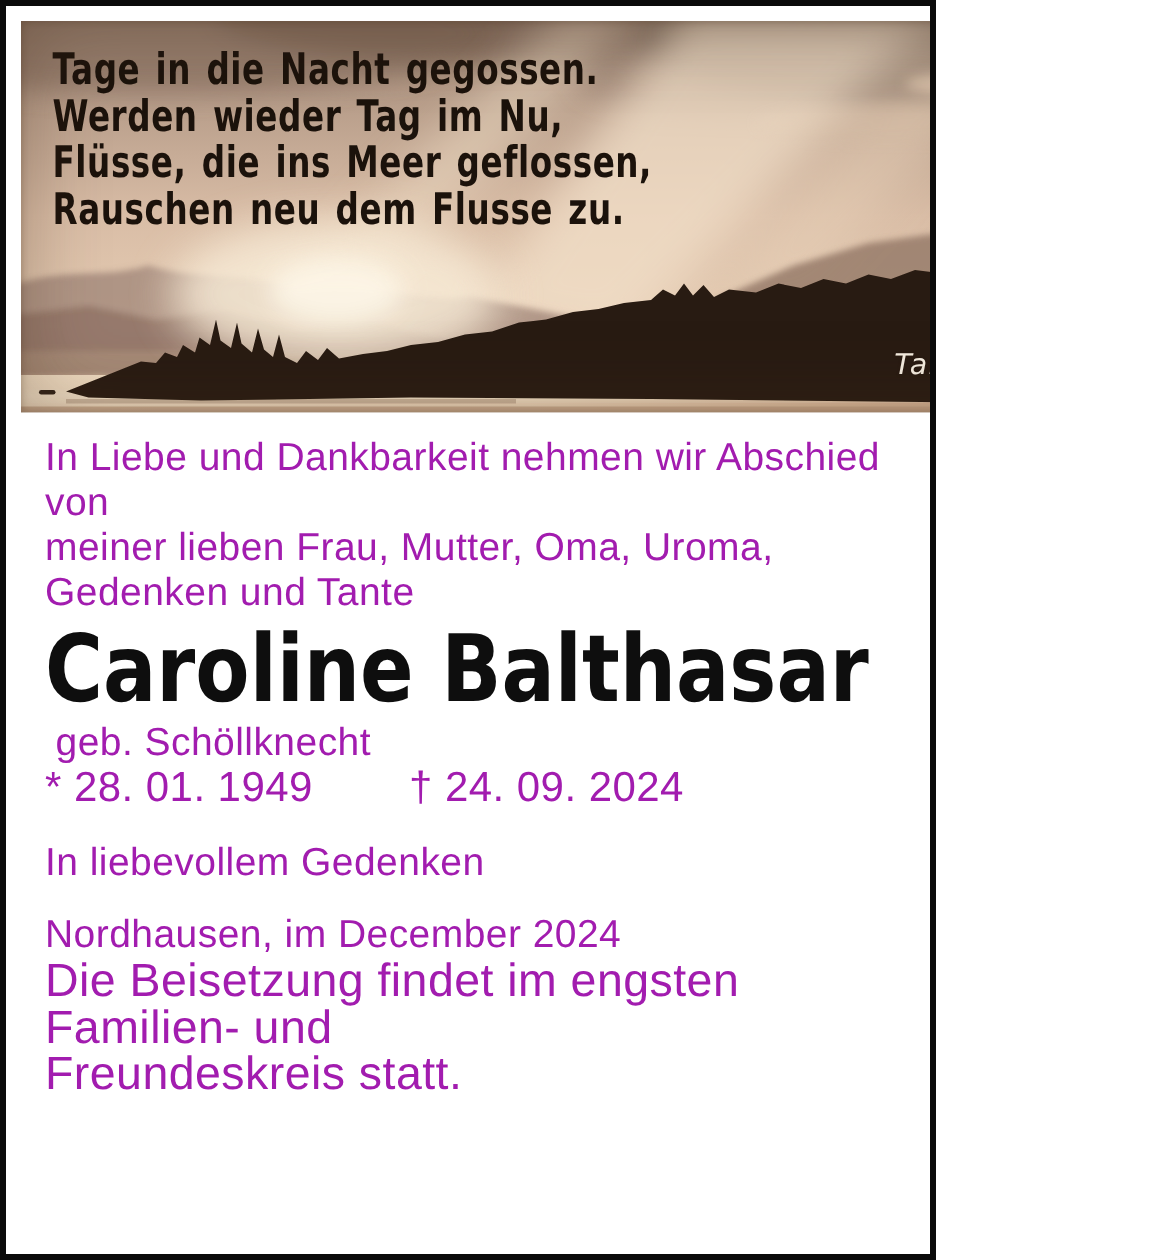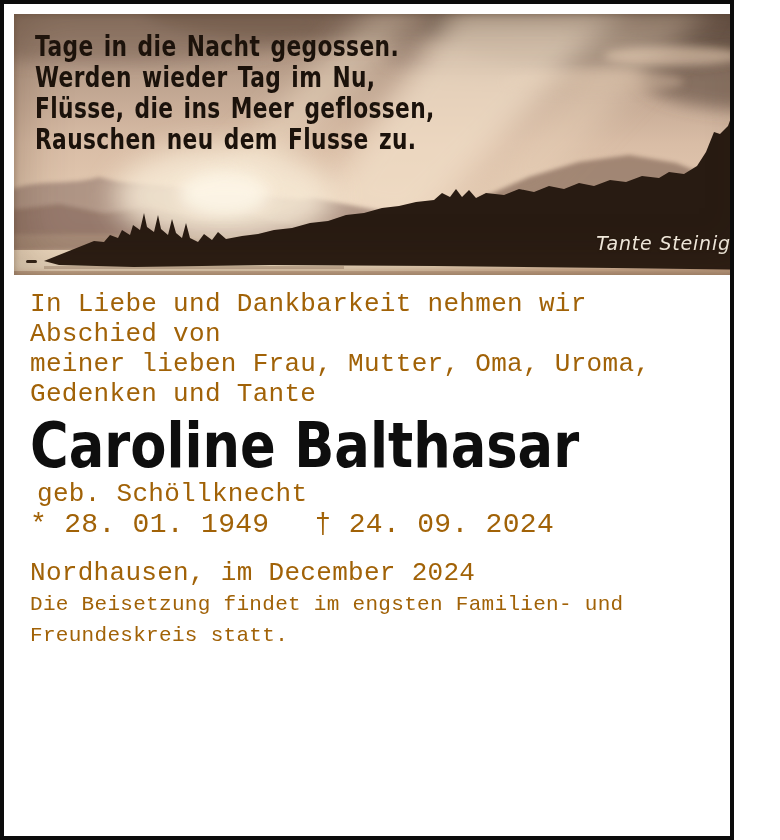--- a/index.html
+++ b/index.html
@@ -1,18 +1,18 @@
 <!DOCTYPE html>
 <html><head>
 <meta charset="utf-8">
 <style>
   html,body { margin:0; padding:0; background:#ffffff; }
   .page {
     position:relative;
-    width:734px; height:840px;
+    width:624px; height:840px;
     box-sizing:border-box;
     border:4px solid #0b0b0b;
     background:#ffffff;
     font-family:"Liberation Sans", sans-serif;
     overflow:hidden;
   }
 
   
   .photo {
     position:absolute; left:10px; top:10px;
@@ -40,47 +40,47 @@
     font-style:italic;
     font-size:19px;
     color:#f7f0e3;
     letter-spacing:.8px;
     text-shadow:0 1px 2px rgba(40,25,15,.65);
     white-space:nowrap;
   }
 
   
   .content { position:absolute; left:26px; top:271px; right:8px; }
-  .light { color:#a16207; letter-spacing:.3px;font-family:Liberation Mono, monospace; }
+  .light { color:#a21caf; letter-spacing:.3px; }
   .intro { margin-top:14px; }
   .intro-line { font-size:26px; line-height:30px; }
   .name {
     margin-top:10px;
     font-family:"DejaVu Sans", sans-serif;
     font-weight:bold;
     font-size:62px; line-height:54px;
     color:#0e0e0e;
     transform:scaleX(.85); transform-origin:0 0;
     white-space:nowrap;
   }
   .maiden { margin-top:7px; padding-left:7px; font-size:26px; line-height:28px; }
   .dates { margin-top:3px; font-size:28px; line-height:28px; white-space:nowrap; }
-  .dates .death { margin-left:28px; }
+  .dates .death { margin-left:56px; }
   .gedenken { margin-top:22px; font-size:26px; line-height:27px; }
   .mourners { margin-top:3px; }
   .mourner {
     font-family:"DejaVu Sans", sans-serif;
     font-weight:bold;
     font-size:29px; line-height:30px;
     color:#101010;
     transform:scaleX(.72); transform-origin:0 0;
     white-space:nowrap; word-spacing:2px;
   }
   .place { margin-top:19px; font-size:26px; line-height:31px; }
-  .funeral-line { font-size:21px; line-height:31px; }
+  .funeral-line { font-size:31px; line-height:31px; }
 </style>
 </head>
 <body>
 
 <div class="page">
 
   <div class="photo">
     <svg viewBox="0 0 752 261" preserveAspectRatio="none">
       <defs>
         <linearGradient id="sky" x1="0" y1="0" x2="0" y2="1">
@@ -178,20 +178,21 @@
 
     <div class="name">Caroline Balthasar</div>
 
     <div class="maiden light">geb. Schöllknecht</div>
 
     <div class="dates light">
       <span class="birth">* 28. 01. 1949</span>
       <span class="death">† 24. 09. 2024</span>
     </div>
 
+    <div class="gedenken light">In liebevollem Gedenken</div>
 
 
     <div class="place light">Nordhausen, im December 2024</div>
 
     <div class="funeral">
       <div class="funeral-line light">Die Beisetzung findet im engsten Familien- und</div>
       <div class="funeral-line light">Freundeskreis statt.</div>
     </div>
 
   </div>

